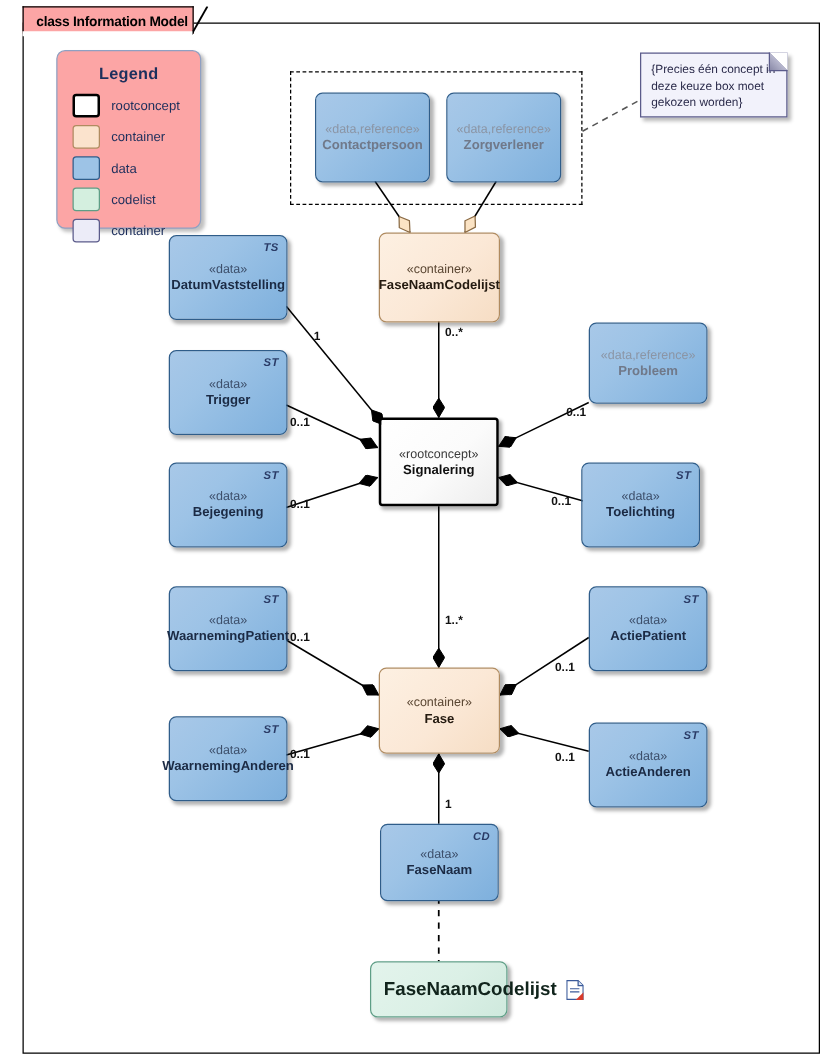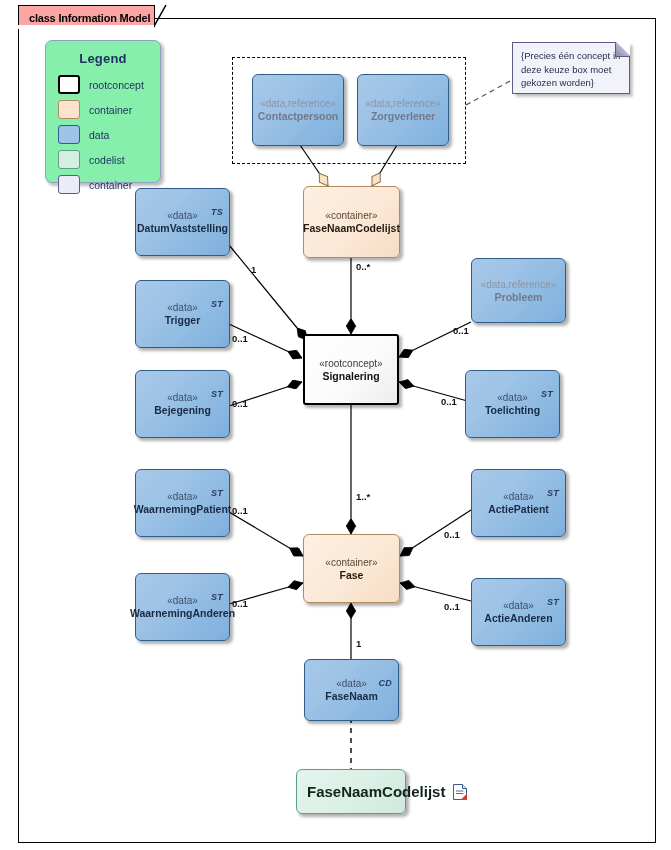--- a/index.html
+++ b/index.html
@@ -20,21 +20,21 @@
   
   #links{position:absolute;left:0;top:0;width:671px;height:850px;z-index:2;}
 
   
   .node{position:absolute;box-sizing:border-box;z-index:3;
         border-radius:6px;display:flex;flex-direction:column;
         align-items:center;justify-content:center;
         box-shadow:2.5px 2.5px 3px rgba(0,0,0,0.30);}
   .node .stereo{font-size:10px;line-height:13px;}
   .node .nm{font-size:10.5px;font-weight:bold;line-height:13px;}
-  .corner{position:absolute;top:18px;right:6px;font-size:9px;font-style:italic;
+  .corner{position:absolute;top:4px;right:6px;font-size:9px;font-style:italic;
           font-weight:bold;color:#2a3b66;letter-spacing:0.3px;}
 
   .t-data{border:1.2px solid #2f5d8a;color:#1b2a44;
           background:linear-gradient(135deg,#a8c8e8 0%,#9dc3e6 35%,#7eb0dd 100%);}
   .t-data .stereo{color:#3d4f6b;}
   .t-ref{border:1.2px solid #2f5d8a;
          background:linear-gradient(135deg,#a8c8e8 0%,#9dc3e6 35%,#7eb0dd 100%);}
   .t-ref .stereo{color:#8b95a5;}
   .t-ref .nm{color:#70798a;font-weight:bold;}
   .t-container{border:1.2px solid #b08b60;color:#241a10;
@@ -57,21 +57,21 @@
   #note .fold{position:absolute;right:-1px;top:-1px;width:14px;height:14px;
         background:linear-gradient(225deg,#ffffff 0%,#ffffff 49.5%,#b9b9cf 50%,#8a8aa8 100%);
         border-left:1px solid #5b5b8a;border-bottom:1px solid #5b5b8a;}
 
   
   #group-box{position:absolute;z-index:1;box-sizing:border-box;
              border:1.6px dashed #000;background:transparent;}
 
   
   #legend{position:absolute;z-index:4;box-sizing:border-box;
-          background:#86efac;border:1px solid #8fa0c2;border-radius:7px;
+          background:#fca5a5;border:1px solid #8fa0c2;border-radius:7px;
           box-shadow:2.5px 2.5px 3px rgba(0,0,0,0.25);padding:10px 12px 12px 12px;}
   #legend .lg-title{font-size:13px;font-weight:bold;color:#1d2f5c;text-align:center;
                     margin-bottom:9px;letter-spacing:0.2px;}
   #legend .lg-row{display:flex;align-items:center;gap:9px;margin-bottom:6px;}
   #legend .sw{width:22px;height:19px;border-radius:3px;box-sizing:border-box;}
   #legend .lg-lbl{font-size:10.5px;color:#1d2f5c;}
 
   
   .mult{position:absolute;z-index:4;font-size:9.5px;font-weight:bold;color:#111;
         white-space:nowrap;}

